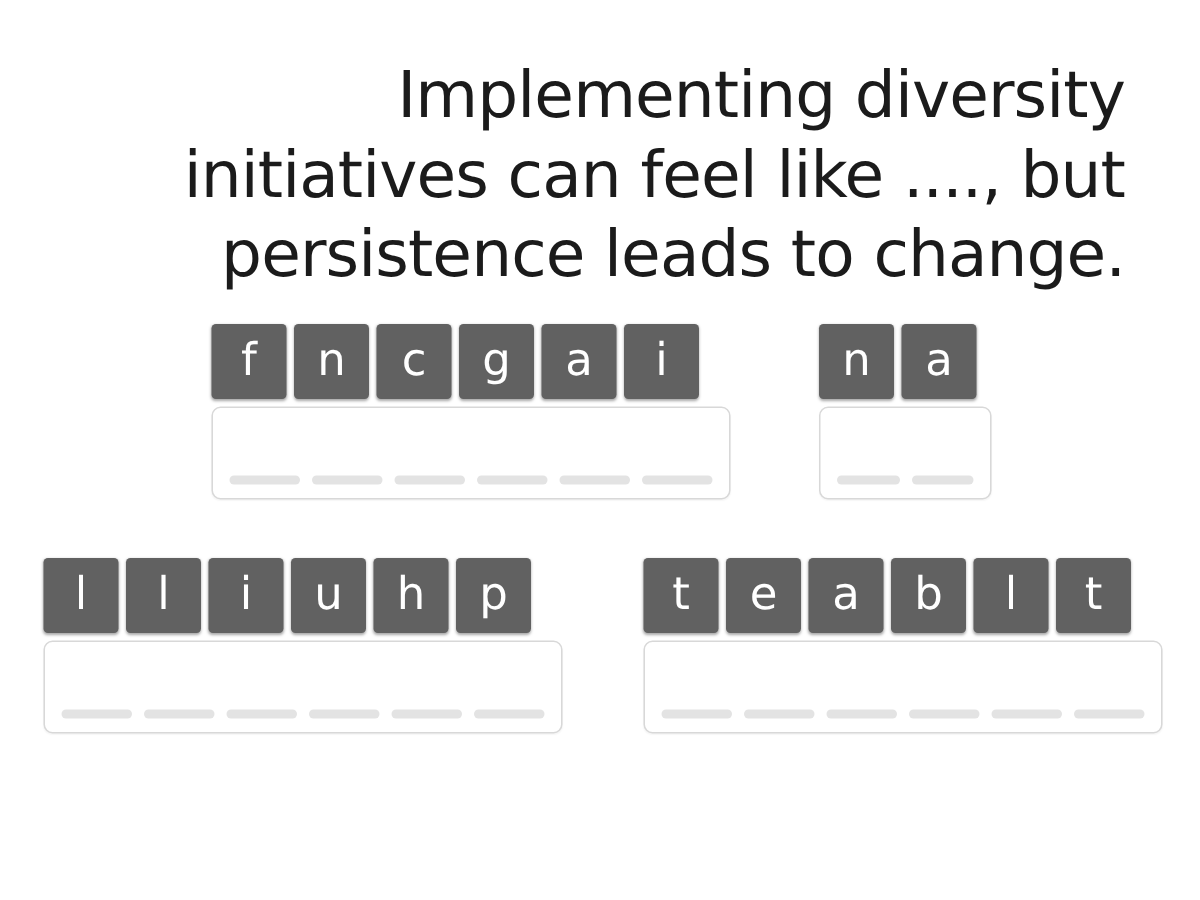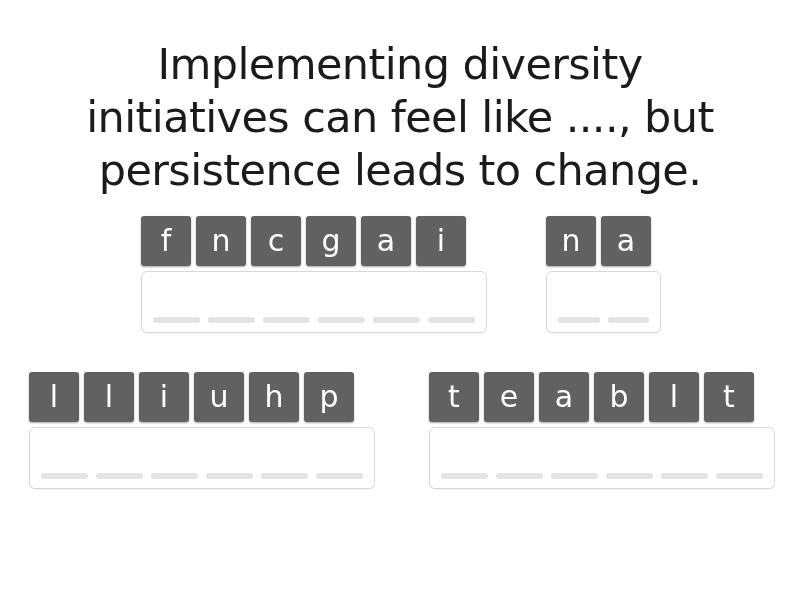--- a/index.html
+++ b/index.html
@@ -20,21 +20,21 @@
     width: 800px;
     height: 600px;
   }
 
   
   .prompt {
     position: absolute;
     left: 50px;
     top: 38px;
     width: 700px;
-    text-align: center;
+    text-align: right;
     font-family: "DejaVu Sans", sans-serif;
     font-size: 43px;
     line-height: 1.23;
     font-weight: 400;
     color: #1b1b1b;
     letter-spacing: -0.6px;
     white-space: pre-line;
   }
 
   

